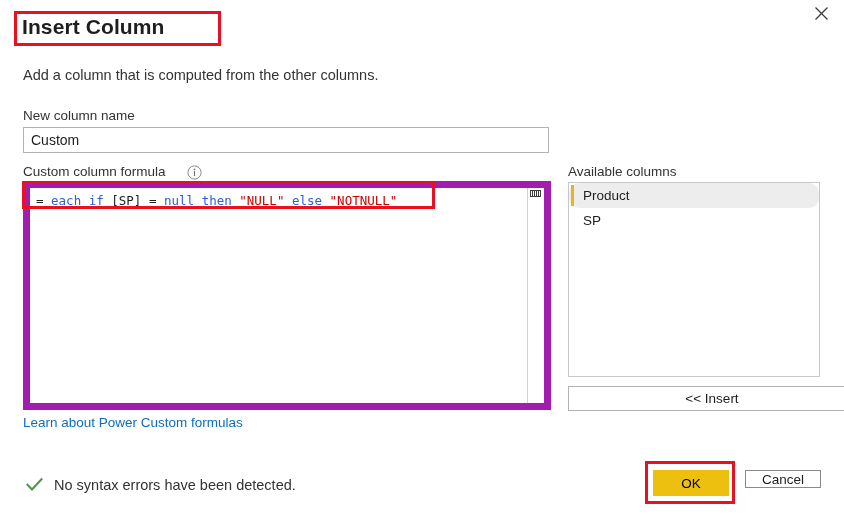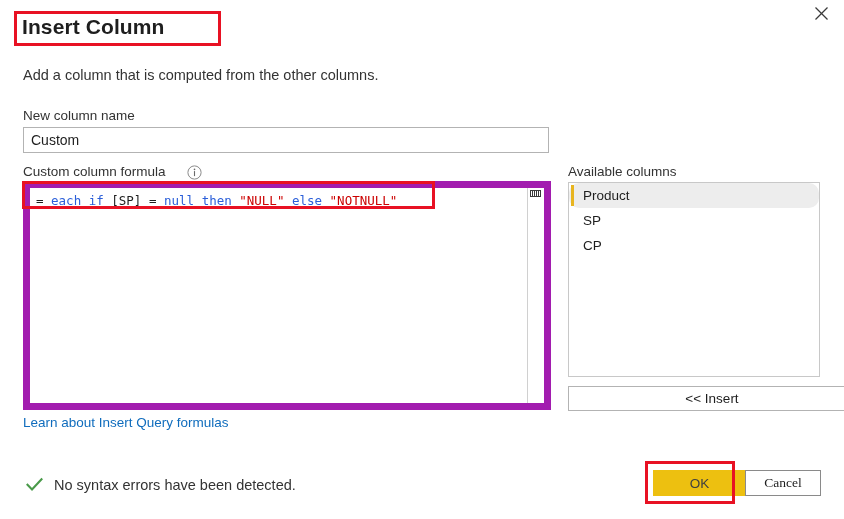--- a/index.html
+++ b/index.html
@@ -225,41 +225,41 @@
     font-size: 14.5px;
     color: #333333;
     white-space: nowrap;
   }
 
   
   #ok-btn {
     position: absolute;
     left: 653px;
     top: 470px;
-    width: 93px;
+    width: 76px;
     height: 26px;
     background: #edc010;
     border: 1px solid #edc010;
     box-sizing: border-box;
     font-family: "Liberation Sans", sans-serif;
     font-size: 13.5px;
-    color: #404040;
+    color: #000000;
     cursor: pointer;
     padding: 0;
   }
   #cancel-btn {
     position: absolute;
     left: 745px;
     top: 470px;
     width: 76px;
-    height: 26px;
+    height: 18px;
     background: #ffffff;
     border: 1px solid #8a8a8a;
     box-sizing: border-box;
-    font-family: Liberation Serif, serif;
+    font-family: Liberation Sans, sans-serif;
     font-size: 13.5px;
     color: #1e1e1e;
     cursor: pointer;
     padding: 0;
   }
 
   
   .annotation {
     position: absolute;
     border: 3px solid #e81123;
@@ -298,27 +298,26 @@
     </svg>
   </div>
 
   <div id="formula-box">
     <div id="formula-text"><span class="tok-op">= </span><span class="tok-kw">each</span><span class="tok-op"> </span><span class="tok-kw">if</span><span class="tok-op"> [SP] = </span><span class="tok-kw">null</span><span class="tok-op"> </span><span class="tok-kw">then</span><span class="tok-op"> </span><span class="tok-str">"NULL"</span><span class="tok-op"> </span><span class="tok-kw">else</span><span class="tok-op"> </span><span class="tok-str">"NOTNULL"</span></div>
     <div id="formula-scrollbar">
       <div id="formula-scroll-thumb"></div>
     </div>
   </div>
 
-  <a id="learn-link" href="#">Learn about Insert Query formulas</a>
+  <a id="learn-link" href="#">Learn about Power Custom formulas</a>
 
   <div class="field-label" id="label-available">Available columns</div>
   <div id="available-list">
       <div class="column-item selected">Product</div>
       <div class="column-item">SP</div>
-      <div class="column-item">CP</div>
     </div>
 
   <button id="insert-btn">&lt;&lt; Insert</button>
 
   <div id="status">
     <svg id="status-icon" viewBox="0 0 17 17" aria-hidden="true">
       <polyline points="1.5,8.8 6,13.4 15.5,3.2" fill="none" stroke="#4a9a4a" stroke-width="2.1" stroke-linecap="square"></polyline>
     </svg>
     <span id="status-text">No syntax errors have been detected.</span>
   </div>

